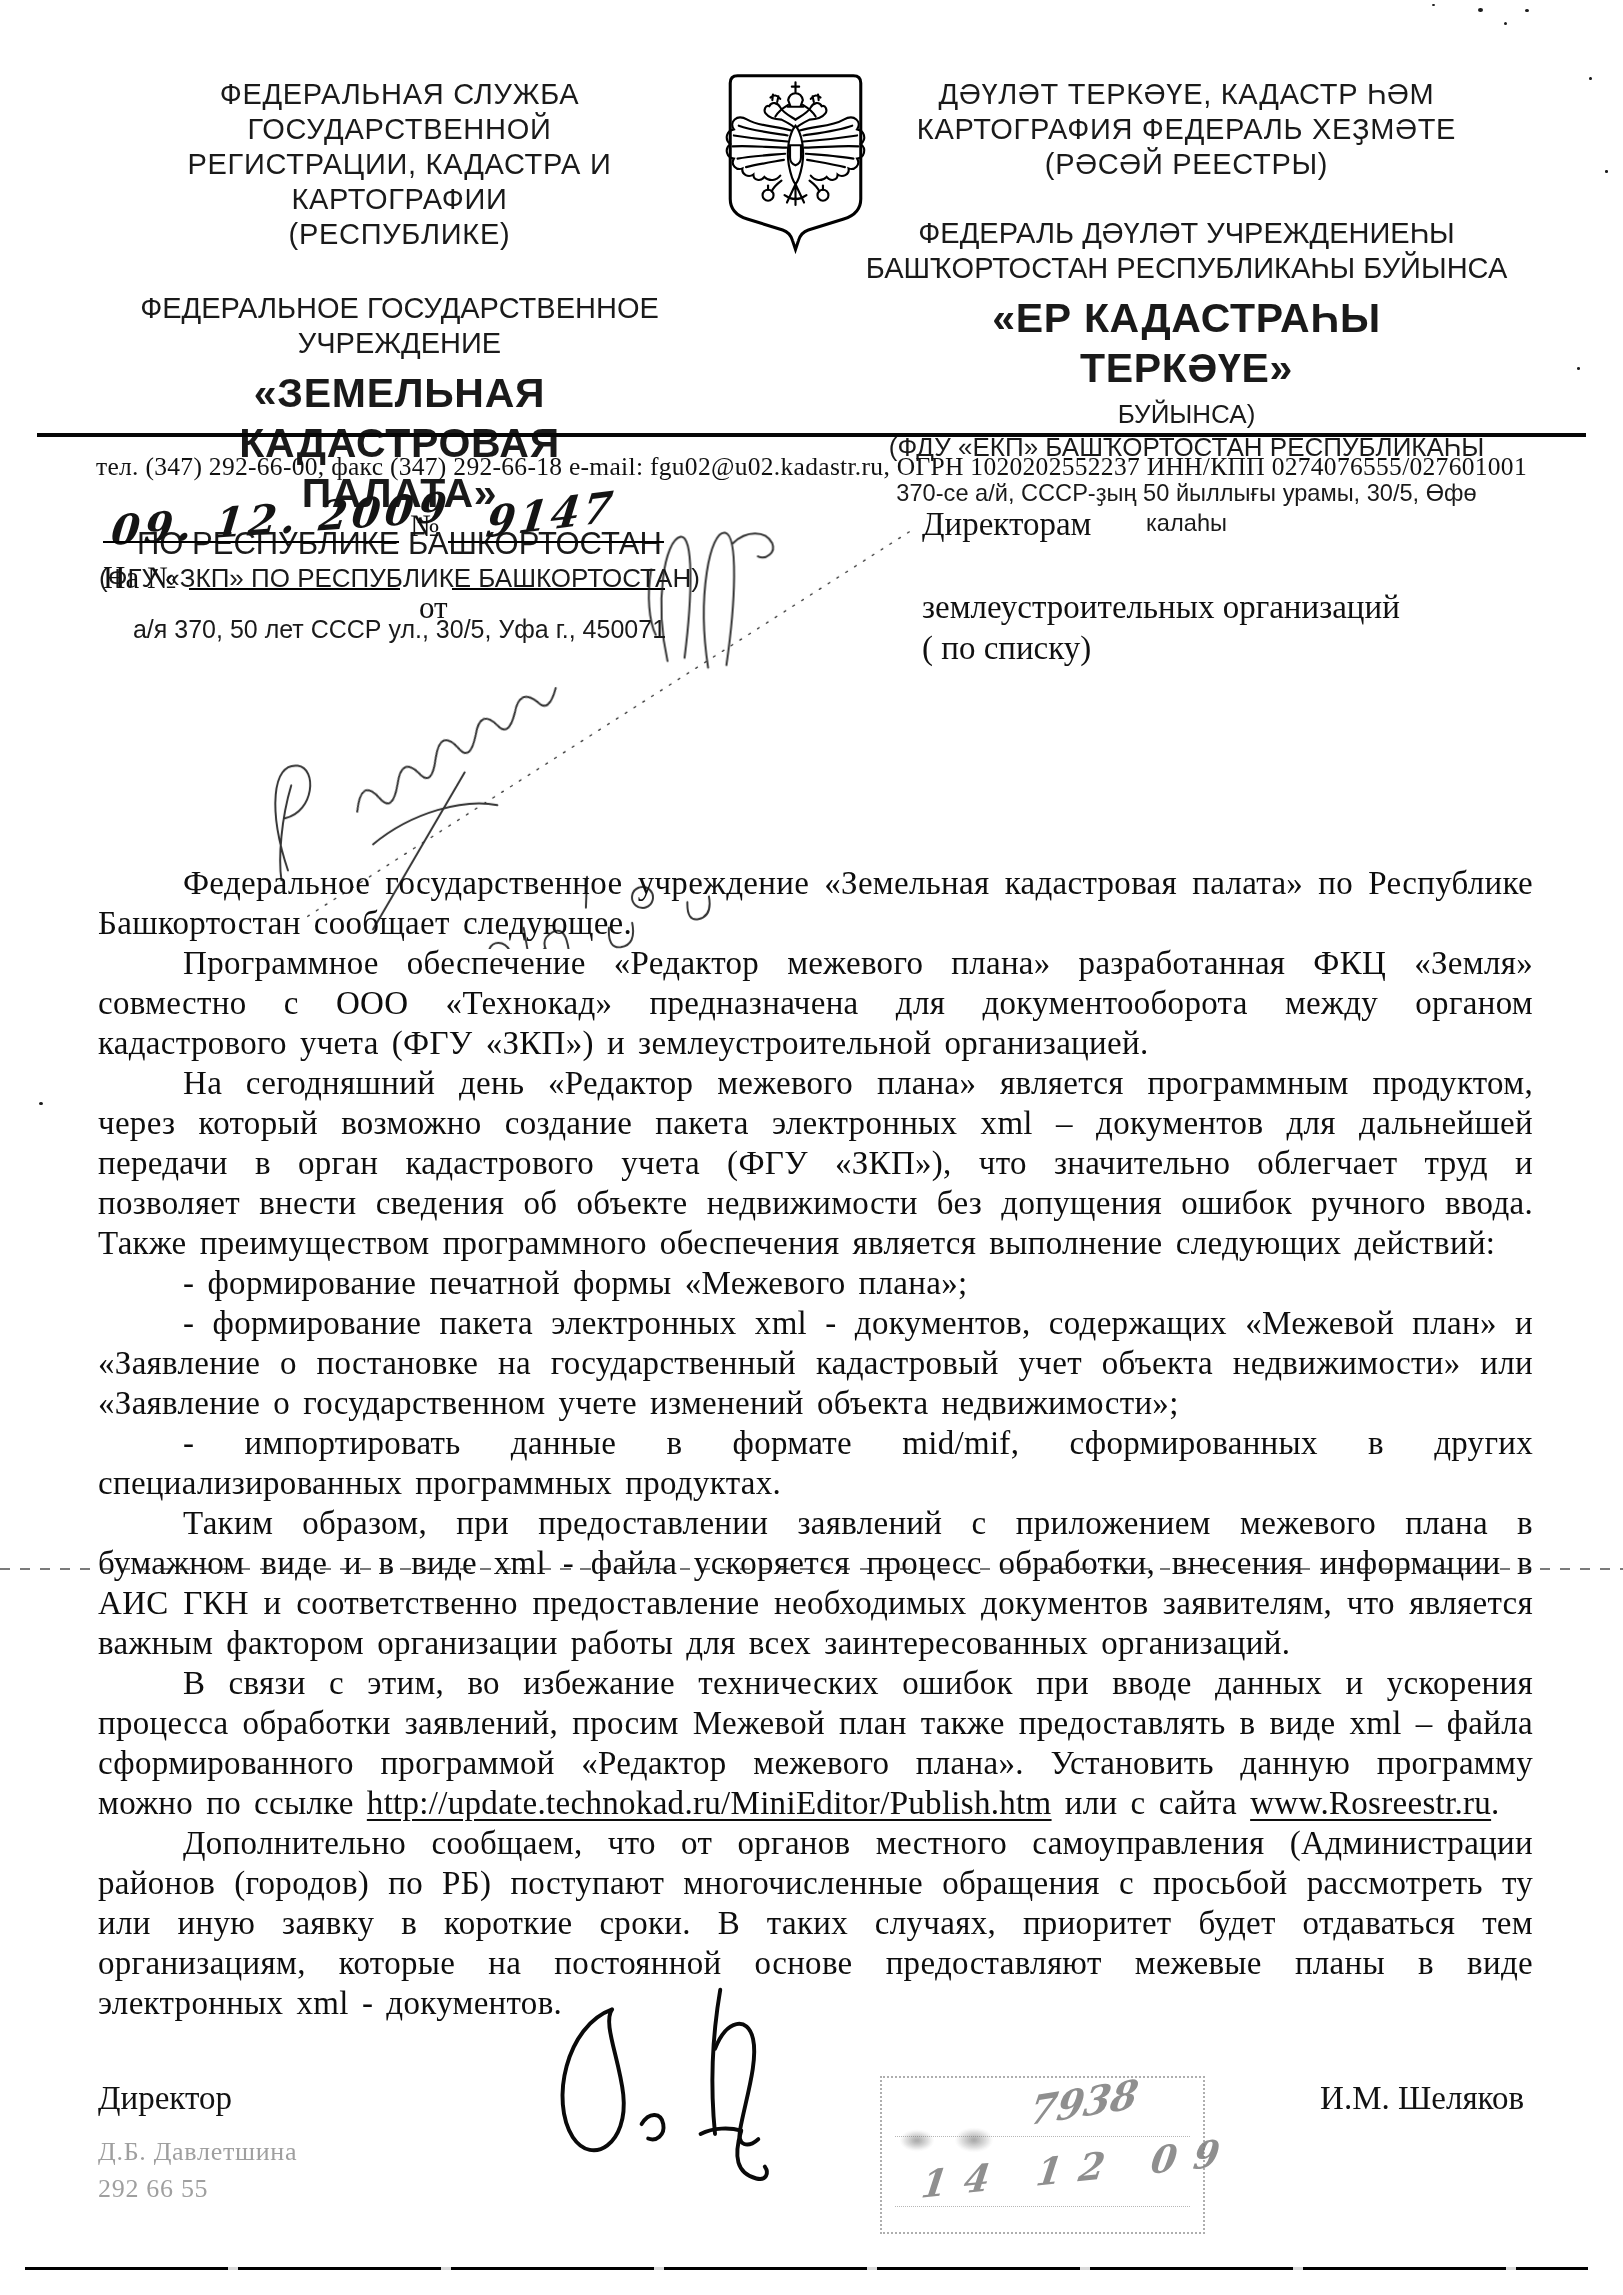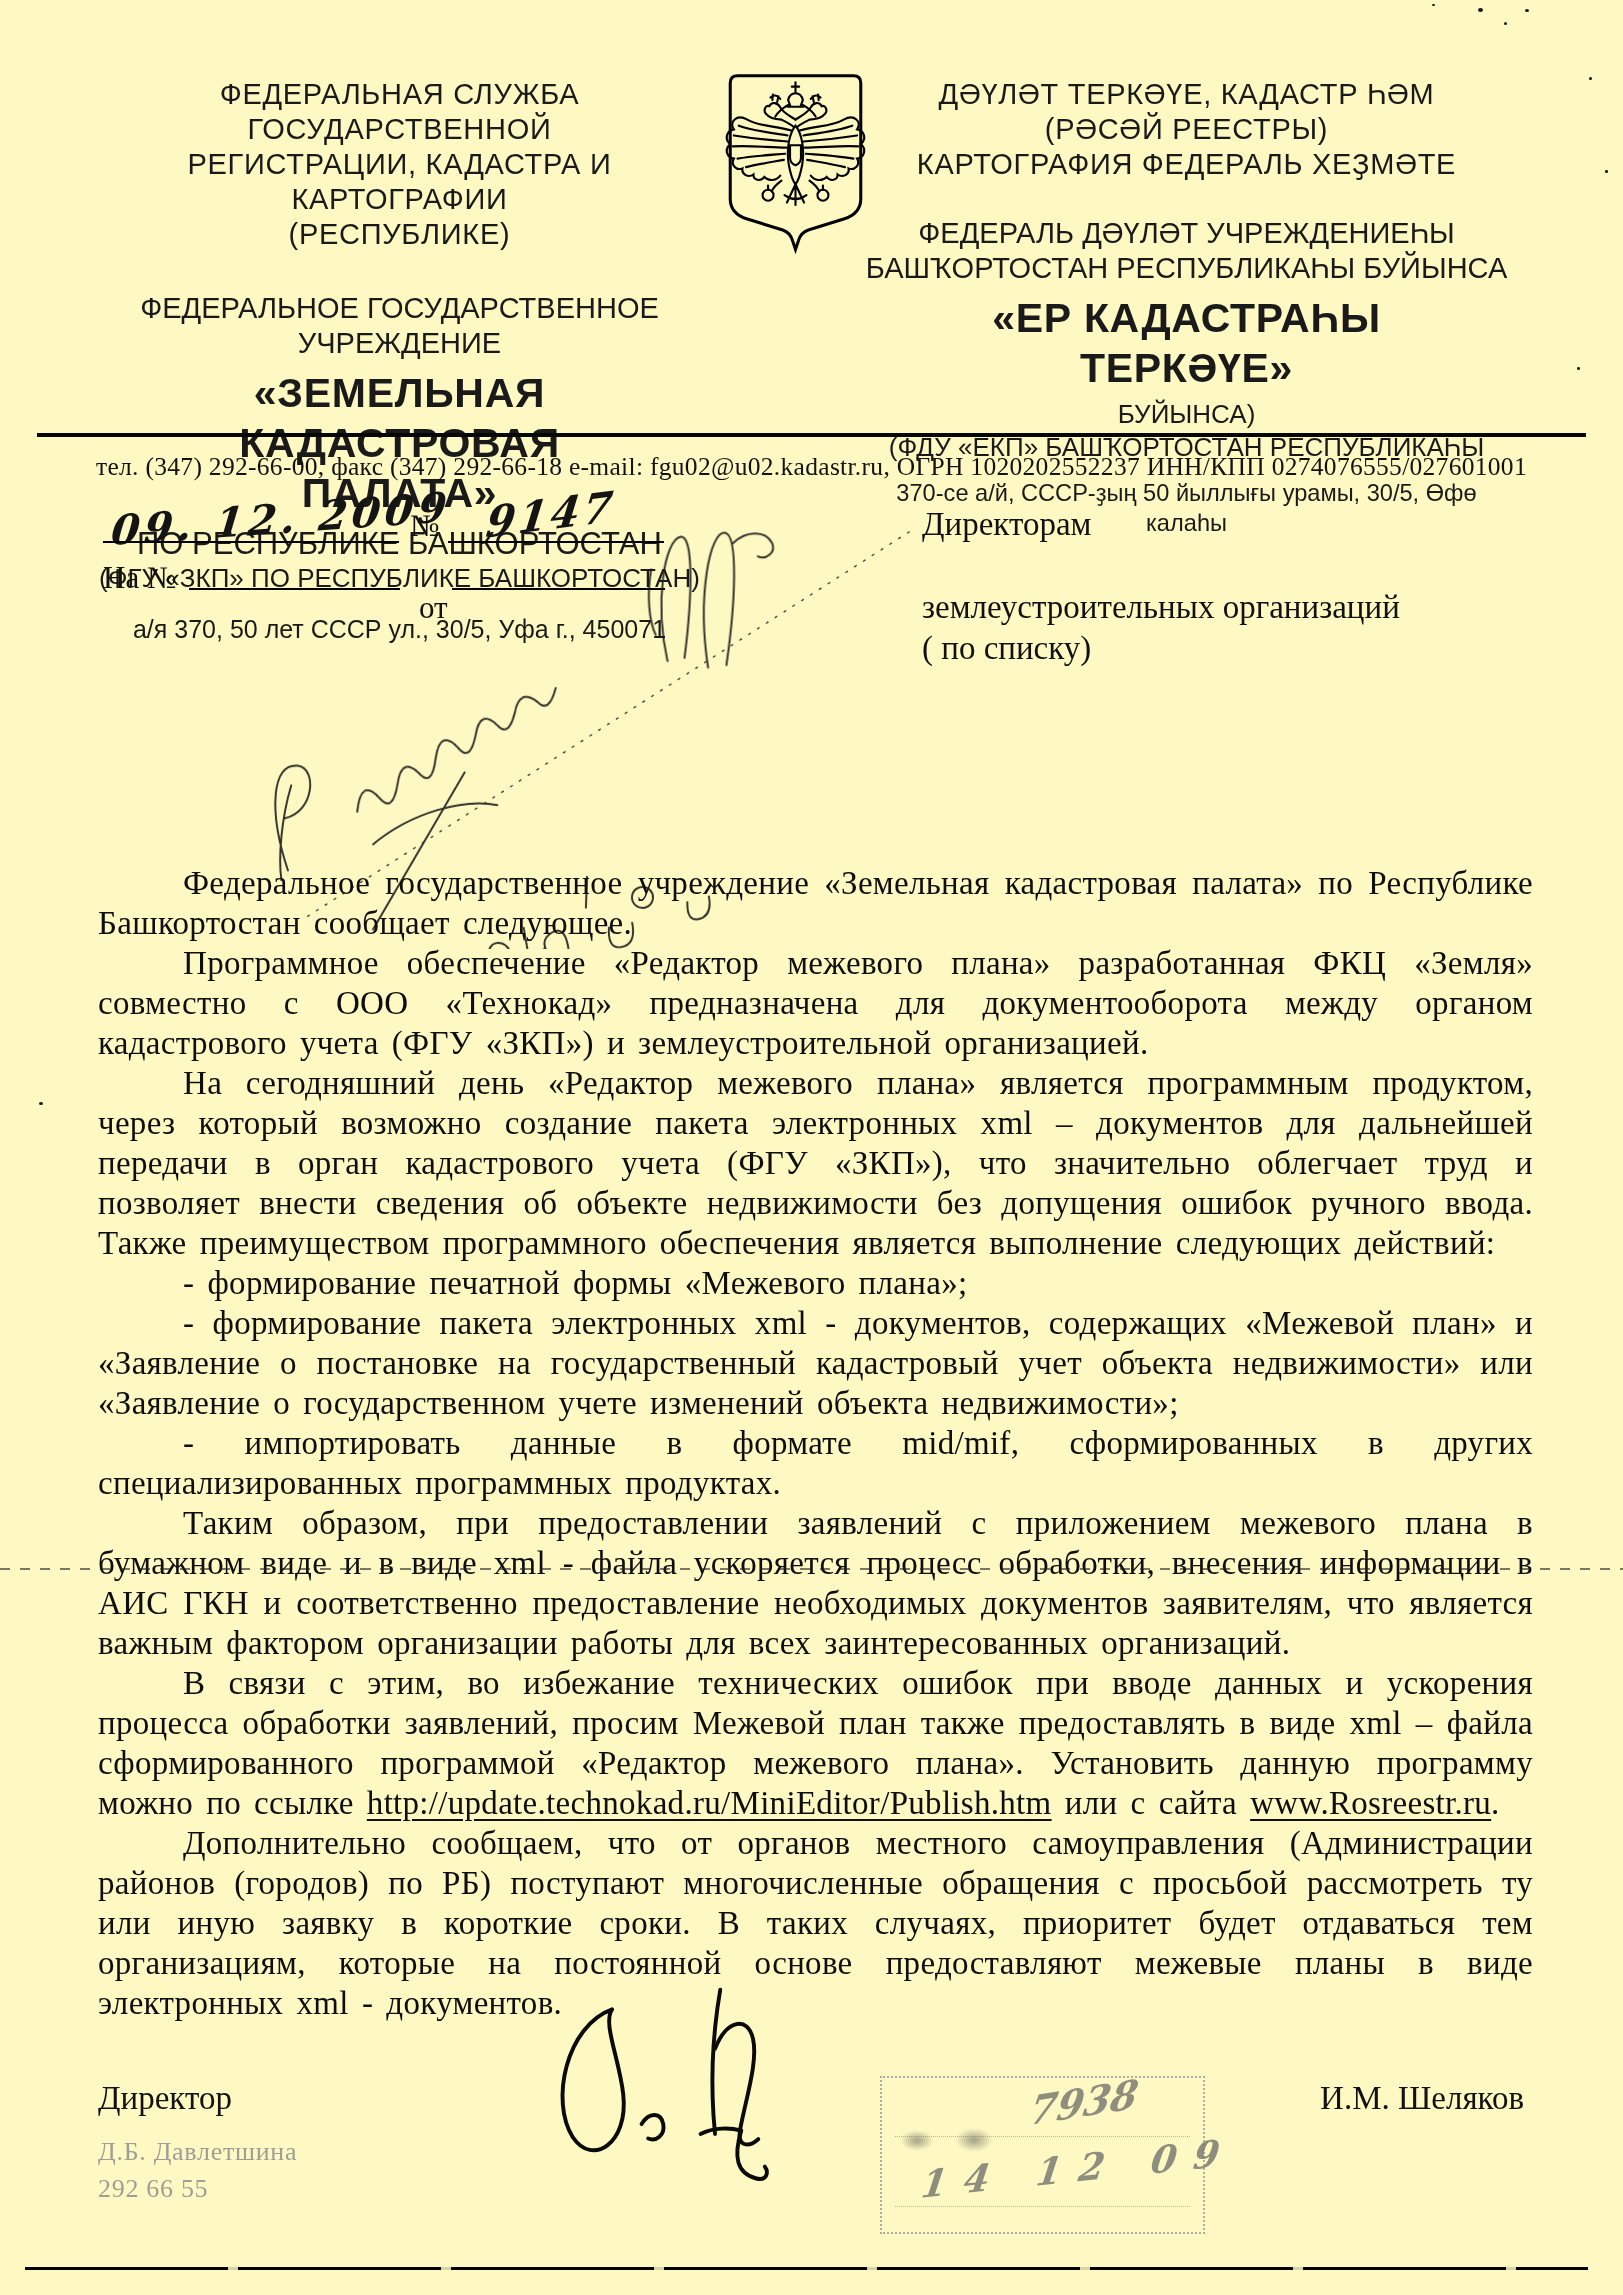--- a/index.html
+++ b/index.html
@@ -1,17 +1,17 @@
 <!DOCTYPE html>
 <html style="font-size:10.5px"><head>
 <meta charset="utf-8">
 <style>
   html,body{margin:0;padding:0;background:#e8e8e8;}
   .page{
-    position:relative;width:1623px;height:2295px;background:#fef9c3;
+    position:relative;width:1623px;height:2295px;background:#ffffff;
     font-family:"Liberation Serif",serif;color:#121212;overflow:hidden;margin:0 auto;
   }
   
   .hcol{position:absolute;top:77px;text-align:center;font-family:"Liberation Sans",sans-serif;color:#1a1a1a;}
   .hcol-left{left:92px;width:615px;}
   .hcol-right{left:856px;width:661px;}
   .h-service{font-size:29px;line-height:35px;letter-spacing:0.7px;}
   .h-inst{font-size:29px;line-height:35px;margin-top:39px;}
   .h-inst-r{font-size:29px;line-height:35px;margin-top:34px;}
   .h-name{font-size:41px;line-height:50px;font-weight:bold;margin-top:6.5px;letter-spacing:0.7px;}
@@ -96,22 +96,22 @@
         <path d="M125 88 C136 102 140 128 136 152 C133 168 130 178 125 184 C120 178 117 168 114 152 C110 128 114 102 125 88 Z"></path>
         <path d="M116 120 h18 v20 q0 9 -9 13 q-9 -4 -9 -13 z"></path>
         <path d="M125 184 L111 214 M125 184 V218 M125 184 L139 214 M107 202 Q125 215 143 202"></path>
       </g>
     </svg>
   </div>
 
   <div class="hcol hcol-right">
     <div class="h-service">
       <div>ДӘҮЛӘТ ТЕРКӘҮЕ, КАДАСТР ҺӘМ</div>
+      <div>КАРТОГРАФИЯ ФЕДЕРАЛЬ ХЕҘМӘТЕ</div>
       <div>(РӘСӘЙ РЕЕСТРЫ)</div>
-      <div>КАРТОГРАФИЯ ФЕДЕРАЛЬ ХЕҘМӘТЕ</div>
     </div>
     <div class="h-inst-r">
       <div>ФЕДЕРАЛЬ ДӘҮЛӘТ УЧРЕЖДЕНИЕҺЫ</div>
       <div>БАШҠОРТОСТАН РЕСПУБЛИКАҺЫ БУЙЫНСА</div>
     </div>
     <div class="h-name">
       <div>«ЕР КАДАСТРАҺЫ</div>
       <div>ТЕРКӘҮЕ»</div>
     </div>
     <div class="h-abbr" style="margin-top:5.2px;">

